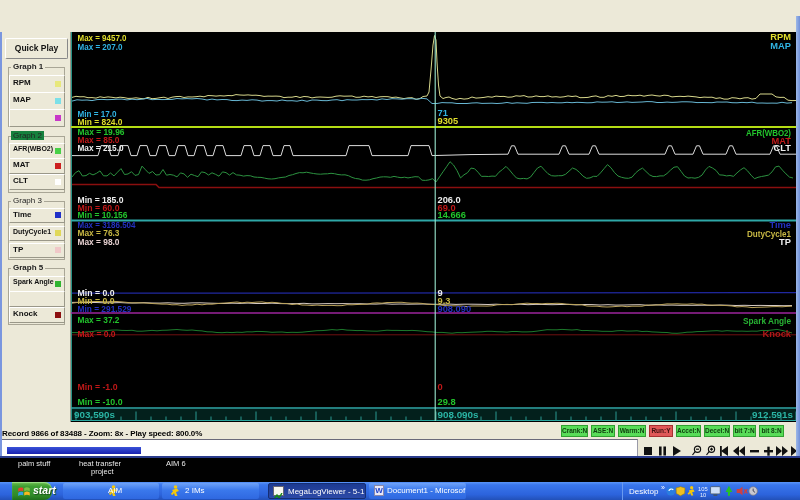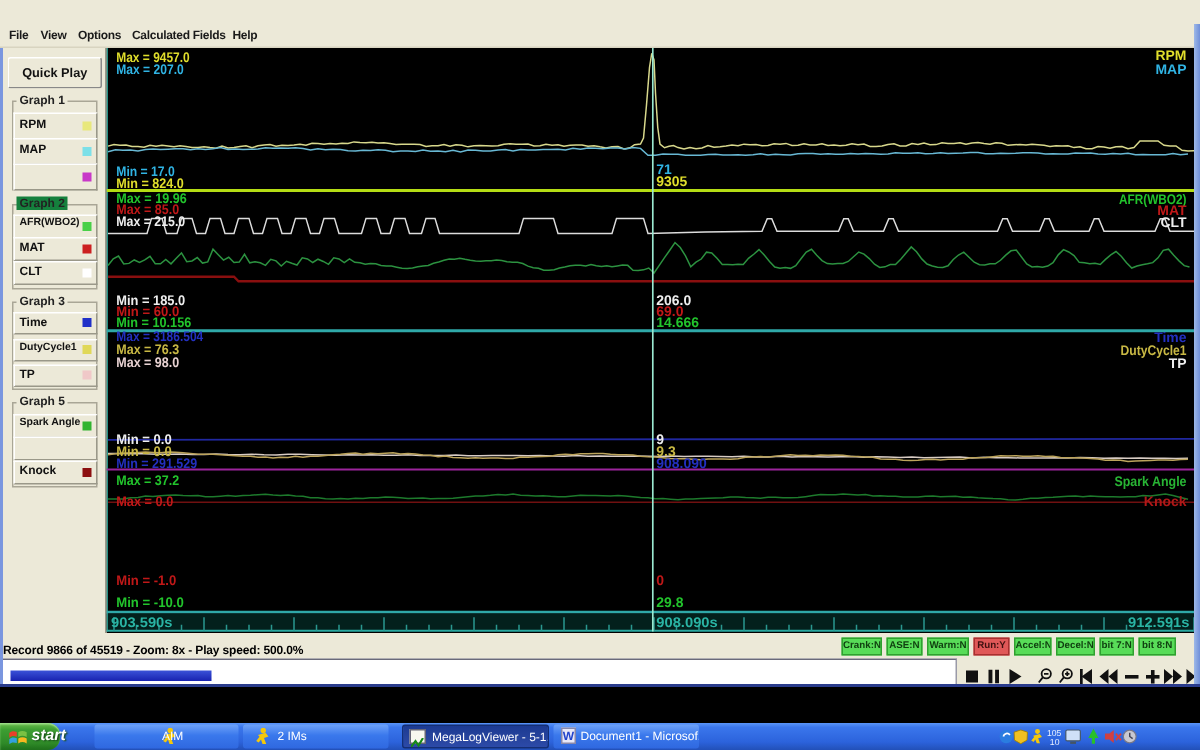--- a/index.html
+++ b/index.html
@@ -5,61 +5,54 @@
 *{box-sizing:content-box}
 #screen{position:relative;width:800px;height:500px;background:#000;overflow:hidden;font-family:"Liberation Sans",sans-serif;-webkit-font-smoothing:antialiased}
 .abs{position:absolute}
 </style></head>
 <body>
 <div id="screen">
 
 <div class="abs" style="left:0;top:0;width:800px;height:458px;background:#ece9d8">
 
 
-  <div class="abs" style="left:0;top:16px;width:800px;height:16px;background:#ece9d8;border-bottom:1px solid #d8d4c0;box-sizing:border-box;font-size:8px;font-weight:bold;color:#1a1a1a;letter-spacing:-0.2px">
-    <span class="abs" style="left:6px;top:3px">File</span>
-    <span class="abs" style="left:27px;top:3px">View</span>
-    <span class="abs" style="left:52px;top:3px">Options</span>
-    <span class="abs" style="left:88px;top:3px">Calculated Fields</span>
-    <span class="abs" style="left:155px;top:3px">Help</span>
-  </div>
 
   <div class="abs" style="left:0;top:32px;width:71px;height:390px;background:#ece9d8;border-right:1px solid #9a9889;box-sizing:border-box">
   </div>
   <div style="position:absolute;left:5px;top:38px;width:61px;height:19px;background:#ece9d8;border:1px solid #888;border-top-color:#fff;border-left-color:#fff;border-radius:2px;text-align:center;font-size:8.5px;font-weight:bold;color:#111;line-height:18px">Quick Play</div>
 <div style="position:absolute;left:8px;width:55px;top:67px;height:58px;border:1px solid #a9a696"></div>
 <div style="position:absolute;left:11px;top:62px;font-size:8px;font-weight:bold;color:#222;background:#ece9d8;padding:0 2px">Graph 1</div>
 <div style="position:absolute;left:9px;width:54px;top:75px;height:16px;background:#ece9d8;border:1px solid #9a9889;border-top-color:#fff;border-left-color:#fff">
 <div style="position:absolute;left:3px;top:2px;font-size:8px;font-weight:bold;color:#111;white-space:nowrap">RPM</div>
         <div style="position:absolute;right:3px;top:5px;width:6px;height:6px;background:#e8e87c"></div>
       </div>
 <div style="position:absolute;left:9px;width:54px;top:92px;height:16px;background:#ece9d8;border:1px solid #9a9889;border-top-color:#fff;border-left-color:#fff">
 <div style="position:absolute;left:3px;top:2px;font-size:8px;font-weight:bold;color:#111;white-space:nowrap">MAP</div>
         <div style="position:absolute;right:3px;top:5px;width:6px;height:6px;background:#7ce0e8"></div>
       </div>
 <div style="position:absolute;left:9px;width:54px;top:109px;height:16px;background:#ece9d8;border:1px solid #9a9889;border-top-color:#fff;border-left-color:#fff">
 <div style="position:absolute;left:3px;top:2px;font-size:8px;font-weight:bold;color:#111;white-space:nowrap"></div>
         <div style="position:absolute;right:3px;top:5px;width:6px;height:6px;background:#c838c8"></div>
       </div>
 <div style="position:absolute;left:8px;width:55px;top:136px;height:55px;border:1px solid #a9a696"></div>
-<div style="position:absolute;left:11px;top:131px;font-size:8px;font-weight:bold;color:#222;background:#15803d;padding:0 2px">Graph 2</div>
+<div style="position:absolute;left:11px;top:131px;font-size:8px;font-weight:normal;color:#222;background:#15803d;padding:0 2px">Graph 2</div>
 <div style="position:absolute;left:9px;width:54px;top:143px;height:14px;background:#ece9d8;border:1px solid #9a9889;border-top-color:#fff;border-left-color:#fff">
 <div style="position:absolute;left:3px;top:1px;font-size:7px;font-weight:bold;color:#111;white-space:nowrap">AFR(WBO2)</div>
         <div style="position:absolute;right:3px;top:4px;width:6px;height:6px;background:#48d048"></div>
       </div>
 <div style="position:absolute;left:9px;width:54px;top:158px;height:14px;background:#ece9d8;border:1px solid #9a9889;border-top-color:#fff;border-left-color:#fff">
 <div style="position:absolute;left:3px;top:1px;font-size:8px;font-weight:bold;color:#111;white-space:nowrap">MAT</div>
         <div style="position:absolute;right:3px;top:4px;width:6px;height:6px;background:#cc2020"></div>
       </div>
 <div style="position:absolute;left:9px;width:54px;top:174px;height:14px;background:#ece9d8;border:1px solid #9a9889;border-top-color:#fff;border-left-color:#fff">
 <div style="position:absolute;left:3px;top:1px;font-size:8px;font-weight:bold;color:#111;white-space:nowrap">CLT</div>
         <div style="position:absolute;right:3px;top:4px;width:6px;height:6px;background:#ffffff"></div>
       </div>
 <div style="position:absolute;left:8px;width:55px;top:201px;height:57px;border:1px solid #a9a696"></div>
-<div style="position:absolute;left:11px;top:196px;font-size:8px;font-weight:bold;color:#222;background:#ece9d8;padding:0 2px">Graph 3</div>
+<div style="position:absolute;left:11px;top:196px;font-size:8px;font-weight:normal;color:#222;background:#ece9d8;padding:0 2px">Graph 3</div>
 <div style="position:absolute;left:9px;width:54px;top:208px;height:13px;background:#ece9d8;border:1px solid #9a9889;border-top-color:#fff;border-left-color:#fff">
 <div style="position:absolute;left:3px;top:1px;font-size:8px;font-weight:bold;color:#111;white-space:nowrap">Time</div>
         <div style="position:absolute;right:3px;top:3px;width:6px;height:6px;background:#2030c8"></div>
       </div>
 <div style="position:absolute;left:9px;width:54px;top:226px;height:13px;background:#ece9d8;border:1px solid #9a9889;border-top-color:#fff;border-left-color:#fff">
 <div style="position:absolute;left:3px;top:1px;font-size:7px;font-weight:bold;color:#111;white-space:nowrap">DutyCycle1</div>
         <div style="position:absolute;right:3px;top:3px;width:6px;height:6px;background:#e0d858"></div>
       </div>
 <div style="position:absolute;left:9px;width:54px;top:243px;height:13px;background:#ece9d8;border:1px solid #9a9889;border-top-color:#fff;border-left-color:#fff">
 <div style="position:absolute;left:3px;top:1px;font-size:8px;font-weight:bold;color:#111;white-space:nowrap">TP</div>
@@ -189,21 +182,21 @@
 <text x="437.5" y="404.5" fill="#22c42c" font-size="9.3" font-weight="bold">29.8</text>
 <text x="791" y="324" fill="#28b434" font-size="9.3" font-weight="bold" text-anchor="end" textLength="48" lengthAdjust="spacingAndGlyphs">Spark Angle</text>
 <text x="791" y="337" fill="#b01818" font-size="9.3" font-weight="bold" text-anchor="end">Knock</text>
 <text x="74" y="418" fill="#2ab4a4" font-size="9.3" font-weight="bold" textLength="41" lengthAdjust="spacingAndGlyphs">903.590s</text>
 <text x="437.5" y="418" fill="#2ab4a4" font-size="9.3" font-weight="bold" textLength="41" lengthAdjust="spacingAndGlyphs">908.090s</text>
 <text x="793" y="418" fill="#2ab4a4" font-size="9.3" font-weight="bold" text-anchor="end" textLength="41" lengthAdjust="spacingAndGlyphs">912.591s</text>
 </g>
 </svg>
 
   <div class="abs" style="left:0;top:422px;width:800px;height:36px;background:#ece9d8">
-    <div class="abs" style="left:2px;top:7px;font-size:8px;font-weight:bold;color:#000;letter-spacing:-0.1px">Record 9866 of 45519 - Zoom: 8x - Play speed: 500.0%</div>
+    <div class="abs" style="left:2px;top:7px;font-size:8px;font-weight:bold;color:#000;letter-spacing:-0.1px">Record 9866 of 83488 - Zoom: 8x - Play speed: 800.0%</div>
   </div>
   <div style="position:absolute;left:561px;top:425px;width:27px;height:12px;background:#58dc58;border:1px solid #30a030;box-sizing:border-box;font-size:6.5px;font-weight:bold;color:#104010;text-align:center;line-height:10px;white-space:nowrap;overflow:hidden">Crank:N</div>
 <div style="position:absolute;left:591px;top:425px;width:24px;height:12px;background:#58dc58;border:1px solid #30a030;box-sizing:border-box;font-size:6.5px;font-weight:bold;color:#104010;text-align:center;line-height:10px;white-space:nowrap;overflow:hidden">ASE:N</div>
 <div style="position:absolute;left:618px;top:425px;width:28px;height:12px;background:#58dc58;border:1px solid #30a030;box-sizing:border-box;font-size:6.5px;font-weight:bold;color:#104010;text-align:center;line-height:10px;white-space:nowrap;overflow:hidden">Warm:N</div>
 <div style="position:absolute;left:649px;top:425px;width:24px;height:12px;background:#e05858;border:1px solid #a83030;box-sizing:border-box;font-size:6.5px;font-weight:bold;color:#401010;text-align:center;line-height:10px;white-space:nowrap;overflow:hidden">Run:Y</div>
 <div style="position:absolute;left:676px;top:425px;width:25px;height:12px;background:#58dc58;border:1px solid #30a030;box-sizing:border-box;font-size:6.5px;font-weight:bold;color:#104010;text-align:center;line-height:10px;white-space:nowrap;overflow:hidden">Accel:N</div>
 <div style="position:absolute;left:704px;top:425px;width:26px;height:12px;background:#58dc58;border:1px solid #30a030;box-sizing:border-box;font-size:6.5px;font-weight:bold;color:#104010;text-align:center;line-height:10px;white-space:nowrap;overflow:hidden">Decel:N</div>
 <div style="position:absolute;left:733px;top:425px;width:23px;height:12px;background:#58dc58;border:1px solid #30a030;box-sizing:border-box;font-size:6.5px;font-weight:bold;color:#104010;text-align:center;line-height:10px;white-space:nowrap;overflow:hidden">bit 7:N</div>
 <div style="position:absolute;left:759px;top:425px;width:25px;height:12px;background:#58dc58;border:1px solid #30a030;box-sizing:border-box;font-size:6.5px;font-weight:bold;color:#104010;text-align:center;line-height:10px;white-space:nowrap;overflow:hidden">bit 8:N</div>
 
@@ -235,24 +228,30 @@
         <path d="M142 3 L148 8 L142 13 Z" fill="#111"></path>
 <path d="M151 3 L157 8 L151 13 Z" fill="#111"></path>
         <rect x="157" y="3" width="1.8" height="10" fill="#111"></rect>
 </svg>
 </div>
 
 <div class="abs" style="left:0;top:32px;width:2px;height:426px;background:#7a96df"></div>
 <div class="abs" style="left:796px;top:16px;width:4px;height:442px;background:linear-gradient(90deg,#9db8e8,#6f8fd8)"></div>
 <div class="abs" style="left:0;top:456px;width:800px;height:2px;background:#2a3c8c"></div>
 
+<div class="abs" style="left:0;top:458px;width:800px;height:24px;background:#010101">
+  <div class="abs" style="left:18px;top:1px;font-size:7.5px;color:#e8e8e8">palm stuff</div>
+  <div class="abs" style="left:79px;top:1px;font-size:7.5px;color:#e8e8e8">heat transfer</div>
+  <div class="abs" style="left:91px;top:9px;font-size:7.5px;color:#e8e8e8">project</div>
+  <div class="abs" style="left:166px;top:1px;font-size:7.5px;color:#e8e8e8">AIM 6</div>
+</div>
 
 <div class="abs" style="left:0;top:482px;width:800px;height:18px;background:linear-gradient(180deg,#5a95f8 0%,#3a76ec 16%,#2c63dc 70%,#2250b8 100%)">
 
-  <div class="abs" style="left:0;top:0;width:40px;height:18px;background:linear-gradient(180deg,#6cbf4c 0%,#3d9e32 25%,#2f8a28 75%,#1e6e1a 100%);border-radius:0 8px 8px 0;box-shadow:inset 0 1px 1px #9fe08c">
+  <div class="abs" style="left:12px;top:0;width:40px;height:18px;background:linear-gradient(180deg,#6cbf4c 0%,#3d9e32 25%,#2f8a28 75%,#1e6e1a 100%);border-radius:0 8px 8px 0;box-shadow:inset 0 1px 1px #9fe08c">
     <svg width="12" height="11" viewBox="0 0 12 11" style="position:absolute;left:6px;top:3.5px">
       <path d="M0.2 2.6 C1.6 1.4 3.2 1.2 5.2 2.0 L5.2 5.2 C3.2 4.4 1.6 4.6 0.2 5.8 Z" fill="#e8402a"></path>
       <path d="M6.2 2.2 C8.0 1.0 9.8 1.0 11.8 2.2 L11.8 5.4 C9.8 4.2 8.0 4.2 6.2 5.4 Z" fill="#7ac143"></path>
       <path d="M0.2 6.8 C1.6 5.6 3.2 5.4 5.2 6.2 L5.2 9.4 C3.2 8.6 1.6 8.8 0.2 10.0 Z" fill="#33a1e0"></path>
       <path d="M6.2 6.4 C8.0 5.2 9.8 5.2 11.8 6.4 L11.8 9.6 C9.8 8.4 8.0 8.4 6.2 9.6 Z" fill="#f8b820"></path>
     </svg>
     <span style="position:absolute;left:21px;top:2px;font-size:10.5px;font-weight:bold;font-style:italic;color:#fff;text-shadow:1px 1px 1px #1a4d1a">start</span>
   </div>
 
   <div class="abs" style="left:63px;top:1px;width:96px;height:16px;background:linear-gradient(180deg,#6ea2f8 0%,#3a78ec 45%,#2f68e0 100%);border-radius:2px;overflow:hidden;white-space:nowrap">
@@ -275,20 +274,24 @@
           </svg></div>
         <span style="position:absolute;left:19px;top:3px;font-size:8px;color:#fff">MegaLogViewer - 5-1...</span>
   </div>
   <div class="abs" style="left:369px;top:1px;width:97px;height:16px;background:linear-gradient(180deg,#6ea2f8 0%,#3a78ec 45%,#2f68e0 100%);border-radius:2px;overflow:hidden;white-space:nowrap">
     <div style="position:absolute;left:5px;top:2px;width:10px;height:11px;background:#e8e8f8;border:1px solid #8888aa;box-sizing:border-box">
           <div style="font-size:8px;font-weight:bold;color:#2244cc;line-height:9px;text-align:center">W</div>
         </div>
         <span style="position:absolute;left:18px;top:3px;font-size:8px;color:#fff">Document1 - Microsof...</span>
   </div>
 
+  <div class="abs" style="left:622px;top:0;width:178px;height:18px;background:linear-gradient(180deg,#5a95f8 0%,#3a76ec 16%,#2c63dc 70%,#2250b8 100%);border-left:1px solid #6a9af0">
+    <span style="position:absolute;left:6px;top:5px;font-size:8px;color:#fff">Desktop</span>
+    <span style="position:absolute;left:38px;top:2px;font-size:7px;color:#fff">»</span>
+  </div>
   <svg width="92" height="14" viewBox="0 0 95 14" style="position:absolute;left:666px;top:2px">
 <circle cx="5" cy="7" r="4.6" fill="#2a7de0"></circle>
         <path d="M3 7 a2.5 2.5 0 0 1 4.5 -1" stroke="#fff" stroke-width="1.2" fill="none"></path>
 <path d="M15 2.5 L19.6 4 L19.3 9.5 L15 12 L10.7 9.5 L10.4 4 Z" fill="#f0c020" stroke="#a08000" stroke-width="0.6"></path>
 <circle cx="26.5" cy="3.6" r="1.7" fill="#f4c80c"></circle>
         <path d="M23.5 6.5 L28 5.2 L29.6 7.4 L27 8.2 L28.2 11.6 L26 11.6 L25 9 L23.8 10.8 L22.2 9.8 L24.2 7.4 Z" fill="#f4c80c"></path>
 <text x="33" y="6.5" fill="#e8f0ff" font-size="6" font-family="'Liberation Sans',sans-serif">105</text>
 <text x="35" y="13" fill="#e8f0ff" font-size="6" font-family="'Liberation Sans',sans-serif">10</text>
 <rect x="46" y="2.5" width="10" height="7.5" rx="1" fill="#cfe0f8" stroke="#456" stroke-width="0.8"></rect>
         <rect x="49" y="10.5" width="4" height="1.6" fill="#456"></rect>

